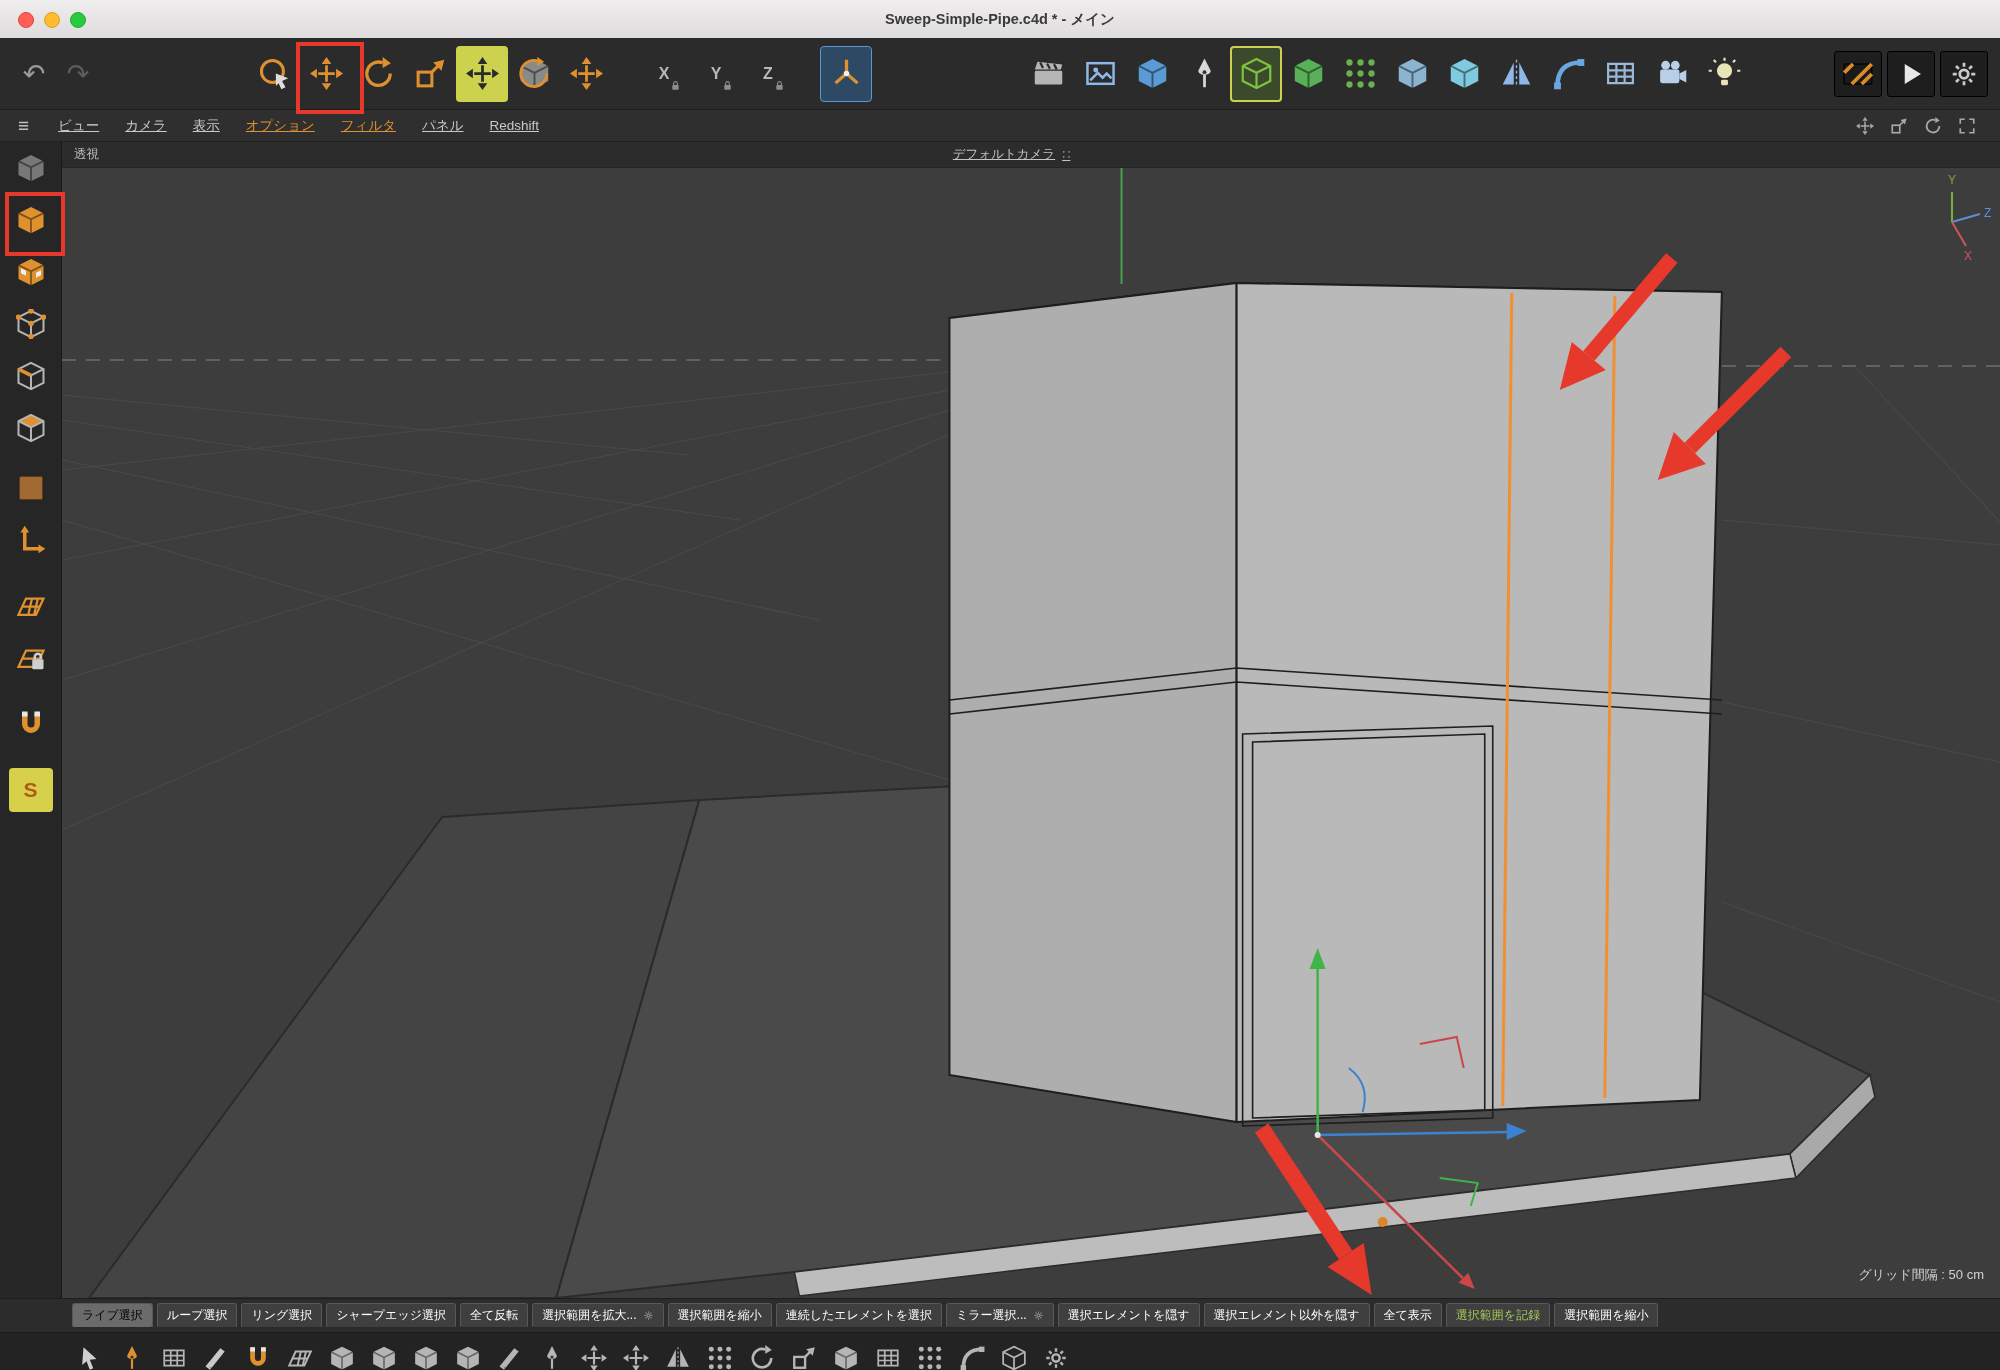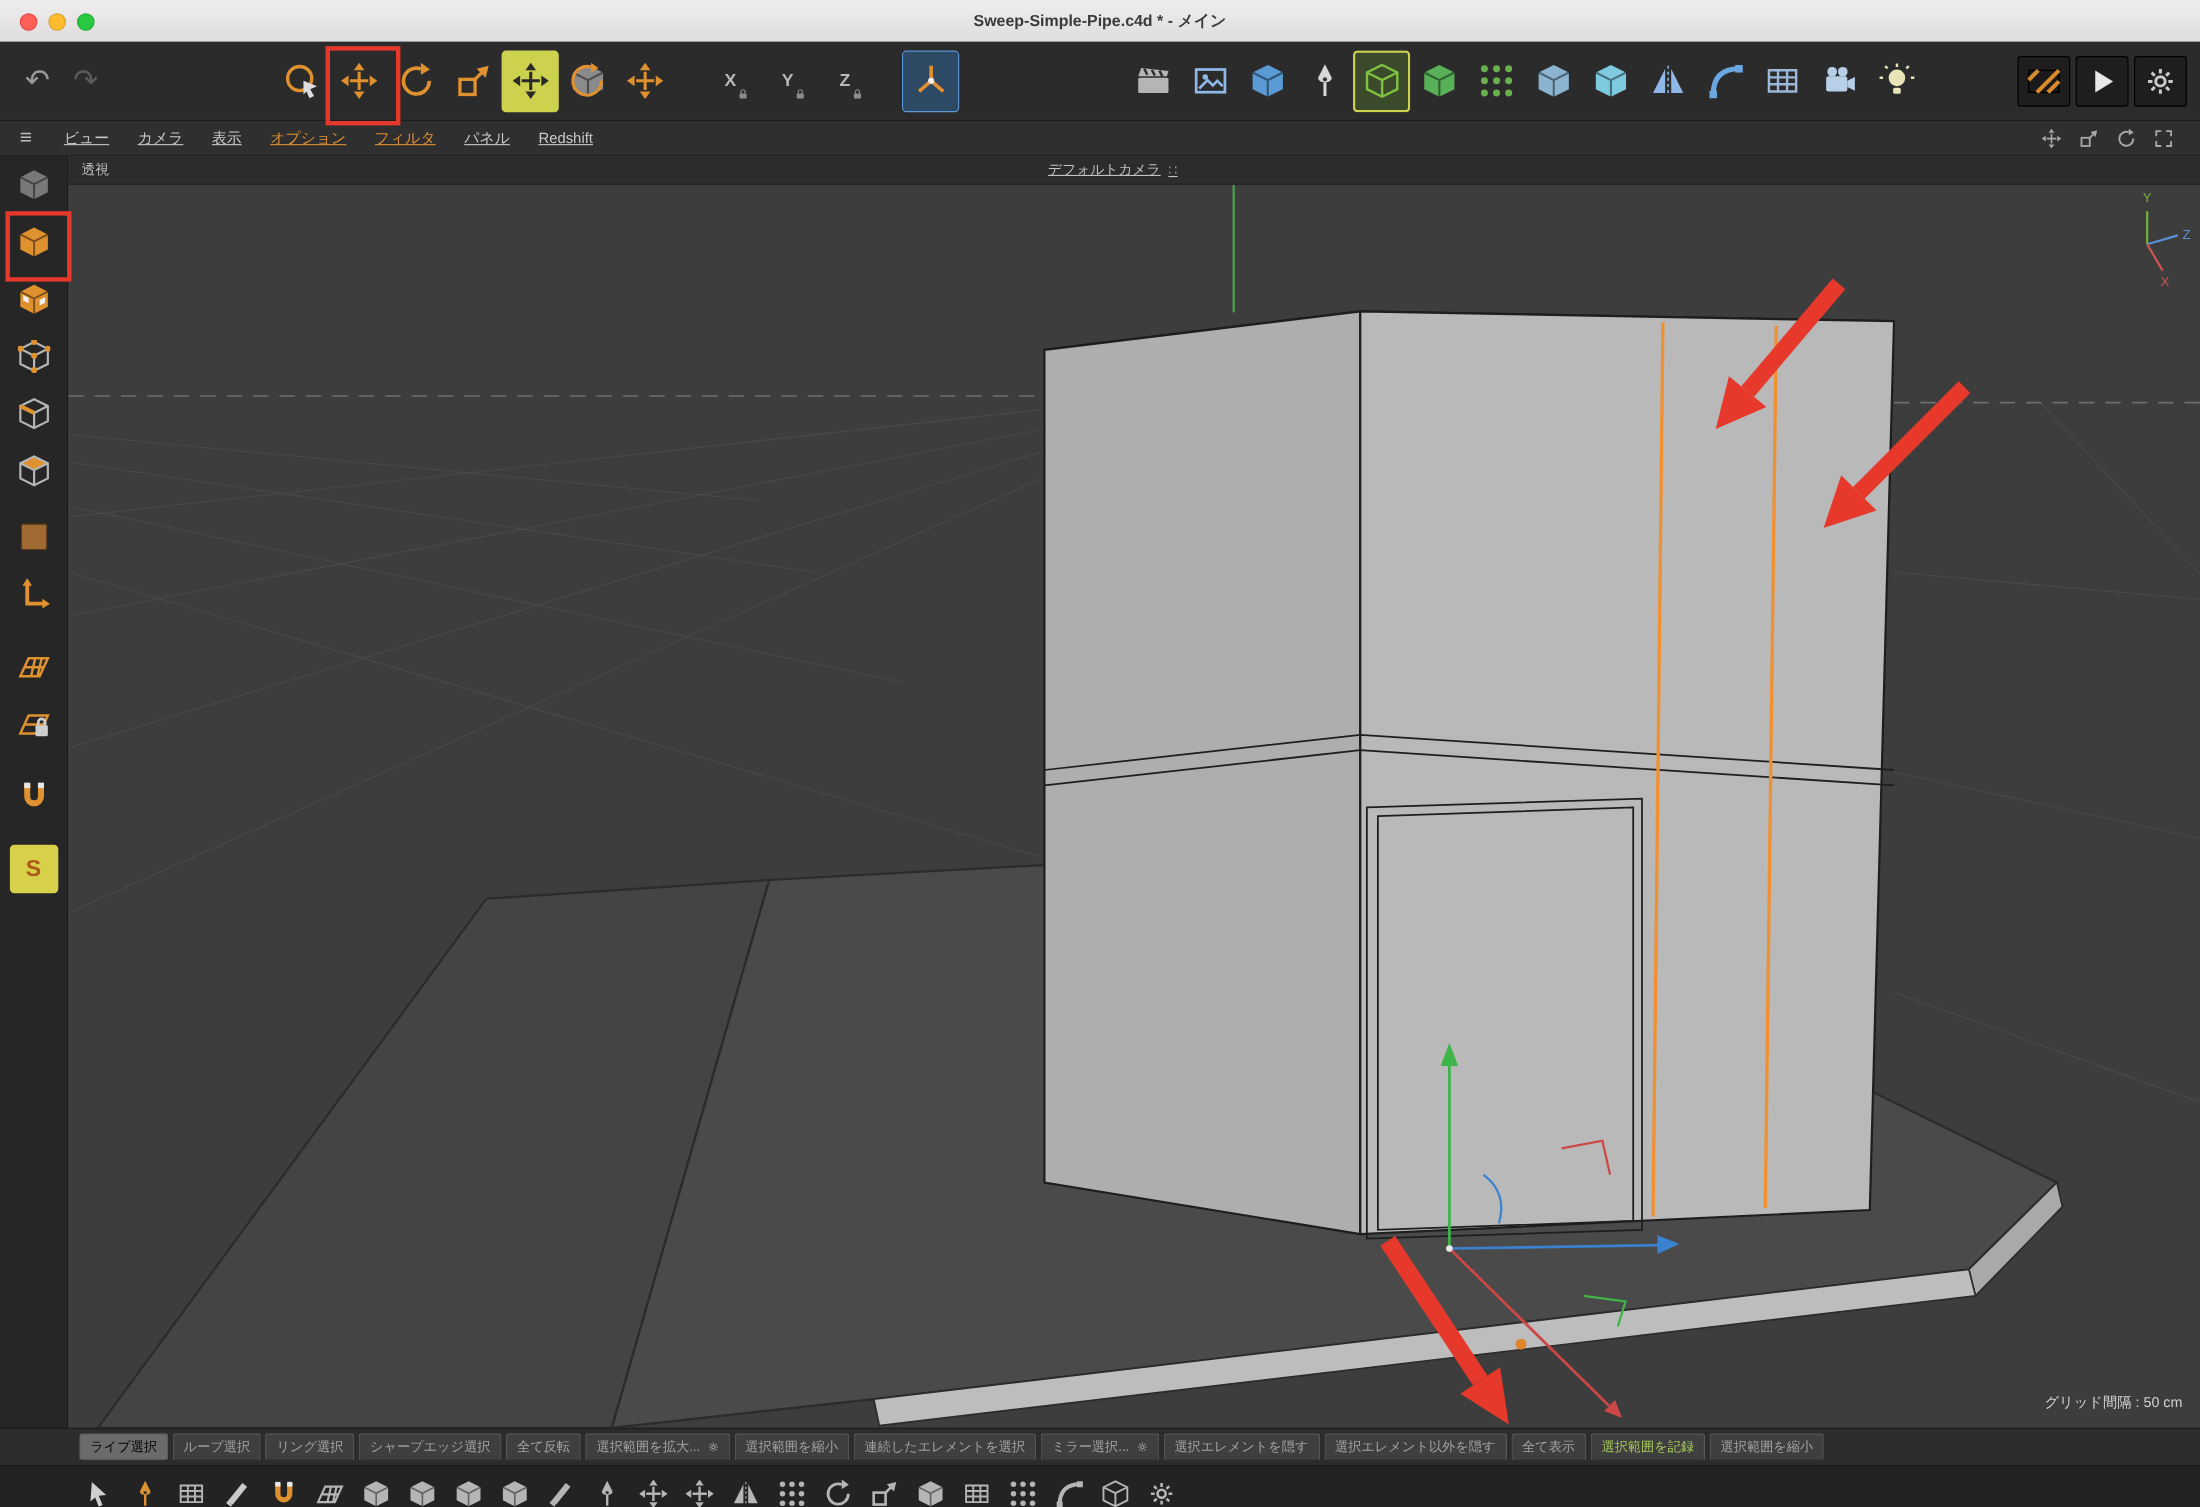--- a/index.html
+++ b/index.html
@@ -63,21 +63,21 @@
     border-bottom:1px solid #242424;display:flex;align-items:center;font-size:12.5px;color:#bcbcbc;z-index:6;}
   .vp-viewname{margin-left:12px;}
   .vp-camera{position:absolute;left:49%;transform:translateX(-50%);display:flex;align-items:center;gap:7px;color:#c3c3c3;text-decoration:underline;}
   .cam-dots{color:#8f8f8f;font-size:13px;}
   .grid-info{position:absolute;right:16px;bottom:14px;color:#d2d2d2;font-size:13px;z-index:6;margin-top:48px;}
   .axis-gizmo{position:absolute;top:28px;right:6px;z-index:6;}
   
   .selbar{position:absolute;left:0;right:0;bottom:38px;height:34px;background:#2c2c2c;
     border-top:1px solid #1d1d1d;display:flex;align-items:center;padding-left:72px;gap:4px;box-sizing:border-box;}
   .selbtn{background:#3f3f3f;border:1px solid #585858;border-bottom-color:#2a2a2a;border-radius:3px;
-    color:#a3a3a3;font-size:12px;padding:3px 9px;display:flex;align-items:center;gap:6px;white-space:nowrap;}
+    color:#ffffff;font-size:12px;padding:3px 9px;display:flex;align-items:center;gap:6px;white-space:nowrap;}
   .selbtn.active{background:#6b6b6b;color:#000000;align-items:flex-end;}
   .selbtn.record{color:#a5c85a;}
   .selbtn svg{width:11px;height:11px;color:#9a9a9a;}
   .botbar{position:absolute;left:0;right:0;bottom:0;height:38px;background:#232323;
     border-top:1px solid #181818;display:flex;align-items:flex-start;padding-left:70px;gap:2px;overflow:hidden;box-sizing:border-box;}
   .bbt{width:40px;height:46px;flex:none;display:flex;justify-content:center;padding-top:12px;box-sizing:border-box;}
   .bbt .ico{width:26px;height:26px;display:block;}
   
   .anno-box{position:absolute;border:4px solid #e6392b;z-index:50;pointer-events:none;}
 </style>

